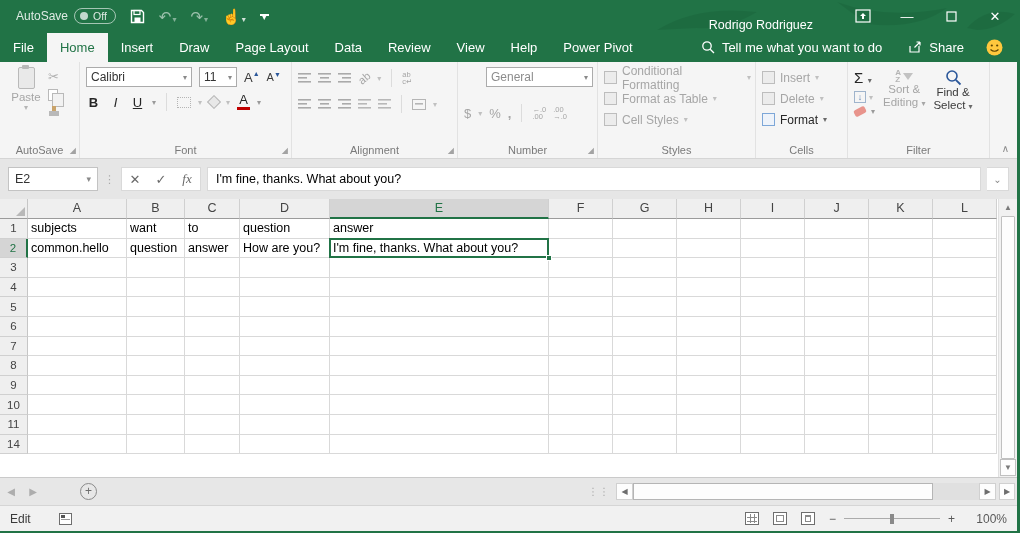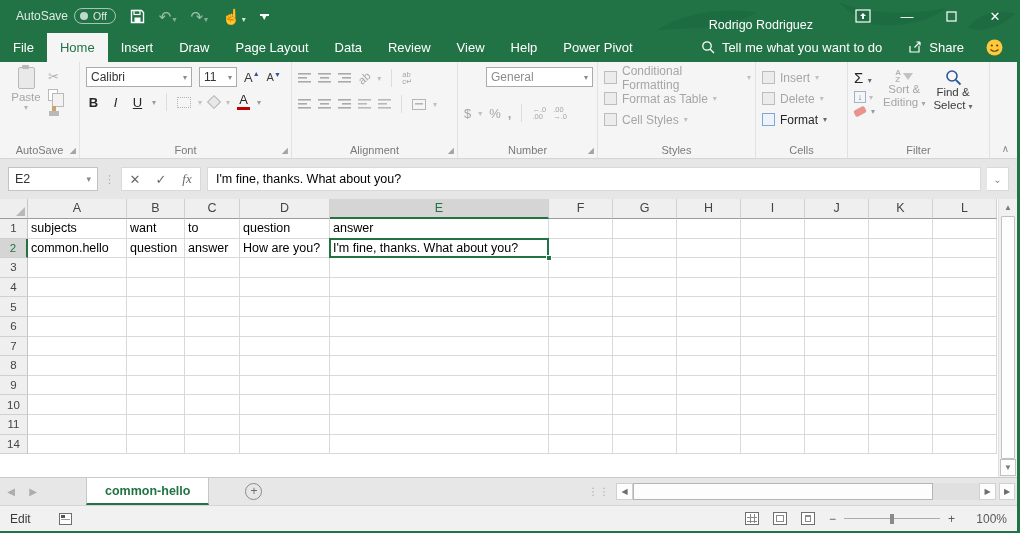--- a/index.html
+++ b/index.html
@@ -656,21 +656,20 @@
     <div class="vscroll">
       <span class="vs-btn">▲</span>
       <span class="vs-thumb"></span>
       <span class="vs-bottom">▼</span>
     </div>
   </div>
 
   <div class="sheetbar">
     <span class="nav-ar">◀</span>
     <span class="nav-ar">▶</span>
-    <span class="stab">common-hello</span>
     <span class="addsheet">+</span>
     <div class="hs-zone">
       <span class="drag-dots">⋮⋮</span>
       <div class="hscroll">
         <span class="hs-btn">◀</span>
         <span class="hs-thumb"></span>
         <span class="hs-track"></span>
         <span class="hs-btn">▶</span>
         <span class="hs-edge">▶</span>
       </div>

